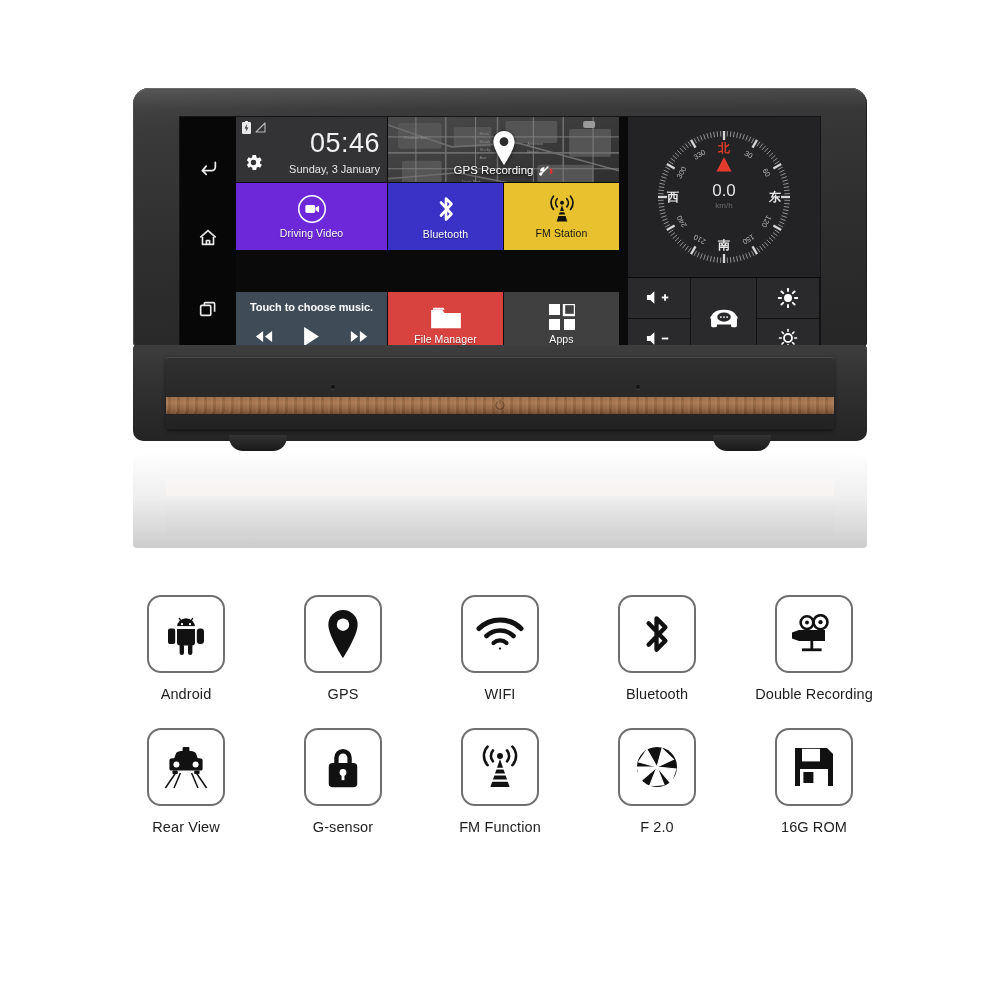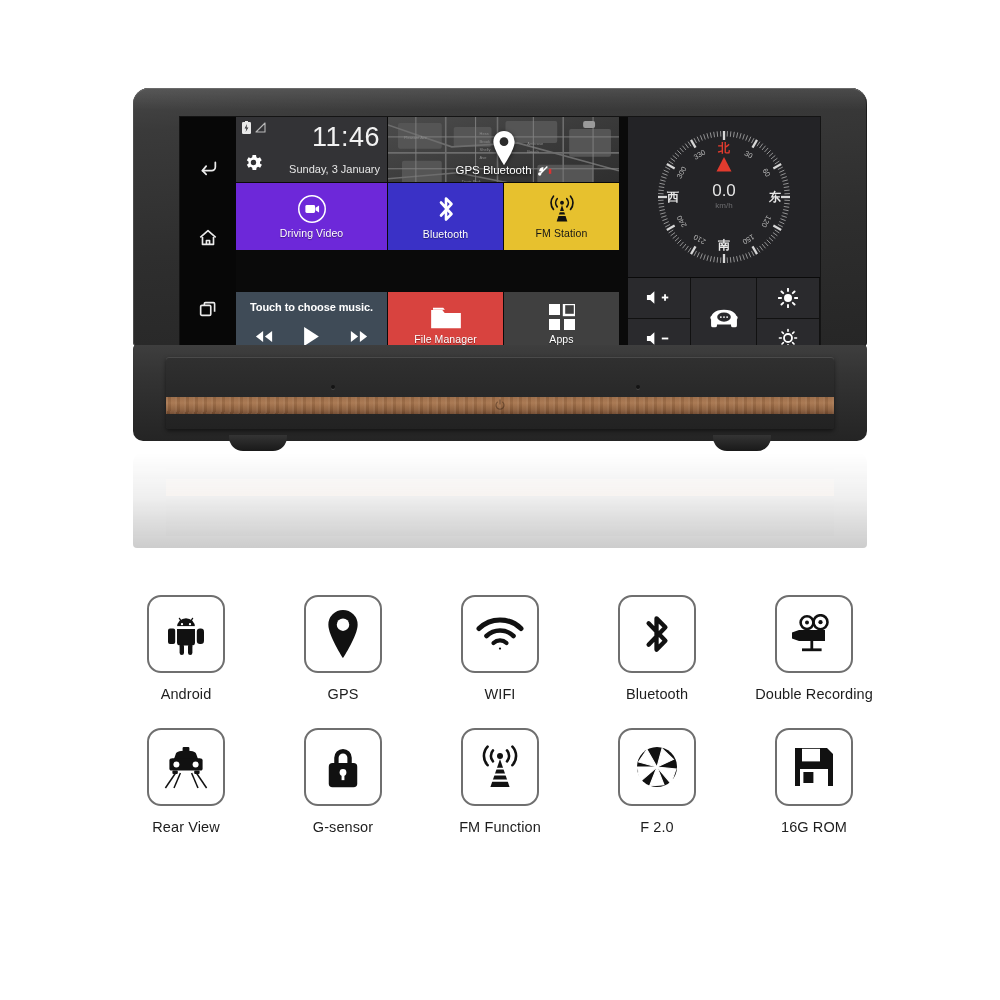--- a/index.html
+++ b/index.html
@@ -67,21 +67,21 @@
     padding: 4px 7px 7px 7px; flex-direction: row;
   }
   #status-row {
     position: absolute; left: 6px; top: 4px; display: flex; gap: 4px; align-items: center;
   }
   #status-row svg { display: block; }
   #gear-wrap { display:flex; align-items:flex-end; padding-bottom:2px; }
   #gear-wrap svg { width: 21px; height: 21px; display:block; }
   #clock-text { flex: 1; display: flex; flex-direction: column; align-items: flex-end; justify-content: flex-end; }
   #clock-time { font-size: 27px; font-weight: 300; line-height: 1; letter-spacing: .5px; color:#f2f2f2; }
-  #clock-date { font-size: 11px; color: #e6e6e6; margin-top: 12px; text-align: center; }
+  #clock-date { font-size: 11px; color: #e6e6e6; margin-top: 6px; text-align: center; }
 
   
   #map-tile { width: 232px; background:#2b2b2b; justify-content:flex-end; padding-bottom:6px; }
   #map-art { position:absolute; inset:0; }
   #map-pin { position:absolute; left:50%; top:14px; transform:translateX(-50%); }
   #map-pin svg { width:26px; height:34px; display:block; filter: drop-shadow(0 1px 2px rgba(0,0,0,.6)); }
   #map-caption {
     position: relative; display:flex; align-items:center; gap:5px;
     font-size: 11.5px; font-weight: 500; text-shadow: 0 1px 3px #000;
   }
@@ -248,21 +248,21 @@
               </span>
             </div>
             <div id="gear-wrap">
               <span>
                 <svg viewBox="0 0 24 24" fill="#fff">
                   <path d="M19.4 13a7.6 7.6 0 0 0 0-2l2-1.5-2-3.4-2.4 1a7.6 7.6 0 0 0-1.7-1l-.4-2.6H10.9l-.4 2.6a7.6 7.6 0 0 0-1.7 1l-2.4-1-2 3.4L6.4 11a7.6 7.6 0 0 0 0 2l-2 1.5 2 3.4 2.4-1a7.6 7.6 0 0 0 1.7 1l.4 2.6h4.2l.4-2.6a7.6 7.6 0 0 0 1.7-1l2.4 1 2-3.4zM12 15.1A3.1 3.1 0 1 1 15.1 12 3.1 3.1 0 0 1 12 15.1z"></path>
                 </svg>
               </span>
             </div>
             <div id="clock-text">
-              <div id="clock-time">11:46</div>
+              <div id="clock-time">05:46</div>
               <div id="clock-date">Sunday, 3 January</div>
             </div>
           </div>
 
           <div class="tile" id="map-tile">
             <svg id="map-art" viewBox="0 0 232 80" preserveAspectRatio="none">
               <defs>
                 <linearGradient id="mg" x1="0" y1="0" x2="1" y2="1">
                   <stop offset="0" stop-color="#4c4c4c"></stop>
                     <stop offset=".5" stop-color="#3a3a3a"></stop>
@@ -306,21 +306,21 @@
                 </g>
               <rect x="196" y="4" width="12" height="7" rx="2" fill="#9a9a9a"></rect>
             </svg>
             <span id="map-pin">
               <svg viewBox="0 0 24 32">
                   <path d="M12 0a10 10 0 0 0-10 10c0 7.2 10 22 10 22s10-14.8 10-22A10 10 0 0 0 12 0z" fill="#fff"></path>
                   <circle cx="12" cy="10" r="4.1" fill="#2b2b2b"></circle>
                 </svg>
             </span>
             <div id="map-caption">
-              <span>GPS Bluetooth</span>
+              <span>GPS Recording</span>
               <span>
                 <svg viewBox="0 0 20 18">
                     <path d="M3 16 14 5" stroke="#fff" stroke-width="2"></path>
                     <path d="M2.5 11.5a6.5 6.5 0 0 1 6-6l-.6 6.6z" fill="#fff"></path>
                     <circle cx="3.4" cy="15.2" r="2.3" fill="#fff"></circle>
                     <rect x="16" y="8" width="3.4" height="7" fill="#d33"></rect>
                   </svg>
               </span>
             </div>
           </div>

